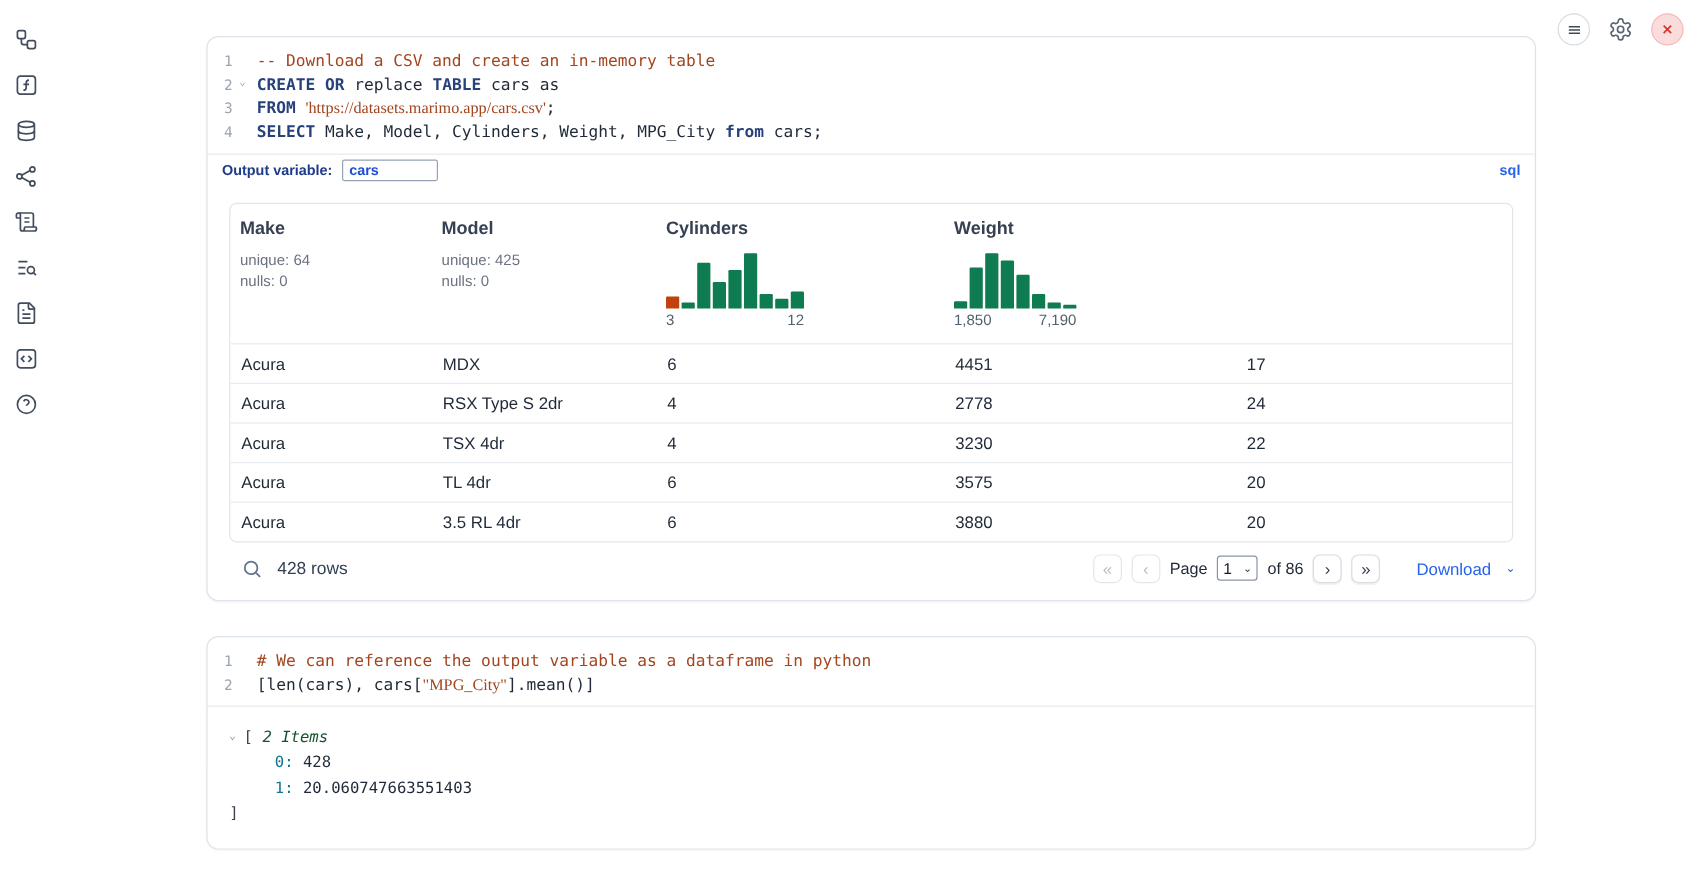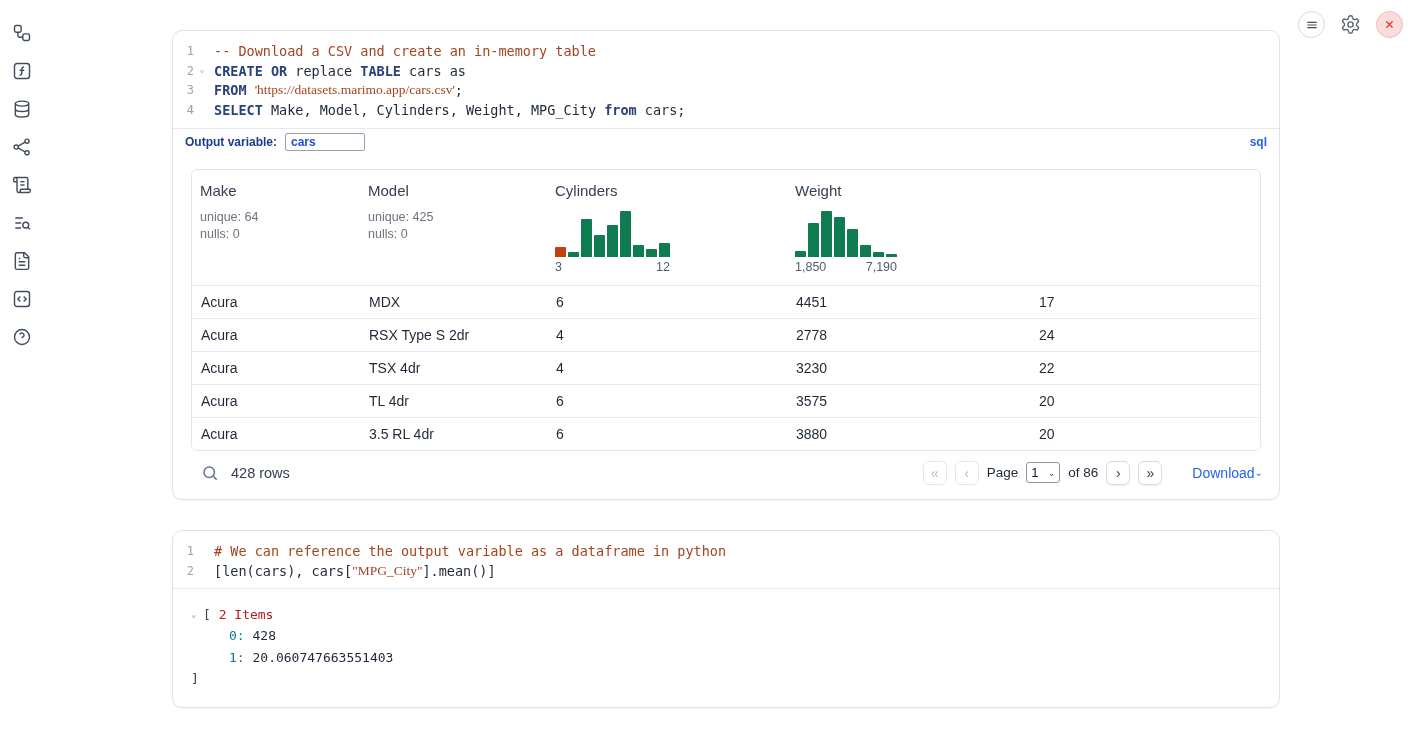--- a/index.html
+++ b/index.html
@@ -34,51 +34,51 @@
 
   .outvar-row { border-top:1px solid #e5e9ee; height:27px; display:flex; align-items:center; padding:0 12px; gap:8px; }
   .outvar-label { font-size:12px; font-weight:bold; color:#1e3a8a; }
   .outvar-input { width:80px; height:18px; border:1px solid #97a3b4; border-radius:2px; font-size:12px; font-weight:bold; color:#1d4ed8; padding:0 5px; font-family:"Liberation Sans",sans-serif; }
   .lang-badge { margin-left:auto; font-size:12px; font-weight:bold; color:#2563eb; }
 
   
   .table-wrap { margin:14px 18px 0 18px; border:1px solid #e2e6ea; border-radius:6px; overflow:hidden; }
   .thead, .trow { display:grid; grid-template-columns:168px 187px 240px 243px 1fr; }
   .th { padding:12px 6px 10px 8px; }
-  .col-name { font-size:15px; color:#374151; }
+  .col-name { font-size:15px; color:#374151;font-weight:bold; }
   .col-meta { margin-top:10px; font-size:12.5px; color:#6b7280; line-height:17px; }
   .hist-block { margin-top:6px; display:inline-block; }
   .hist { display:flex; align-items:flex-end; gap:2px; height:52px; }
   .hbar { width:11px; border-radius:1px 1px 0 0; }
   .hist-axis { display:flex; justify-content:space-between; font-size:12.5px; color:#52606d; margin-top:3px; }
   .trow { border-top:1px solid #e7ebef; height:33px; align-items:center; }
   .td { padding-left:9px; font-size:14px; color:#1f2937; overflow:hidden; white-space:nowrap; }
 
   
   .tfooter { display:flex; align-items:center; padding:10px 16px 14px 28px; }
   .row-count { font-size:14.5px; color:#334155; margin-left:12px; }
   .pager { margin-left:auto; display:flex; align-items:center; gap:8px; }
   .page-btn { width:24px; height:24px; border-radius:6px; border:1px solid #d7dde3; background:#fff; display:flex; align-items:center; justify-content:center; font-size:14px; cursor:pointer; }
   .page-btn.disabled { color:#b6bfc9; border-color:#e3e7ec; }
   .page-btn.enabled { color:#334155; box-shadow:0 1px 1px rgba(0,0,0,.06); }
   .page-label { font-size:13.5px; color:#1f2937; }
   .page-select { min-width:34px; height:21px; border:1px solid #8a94a6; border-radius:3px; display:flex; align-items:center; justify-content:space-between; padding:0 4px; font-size:13px; color:#111827; cursor:pointer; gap:3px; }
   .page-select .sel-chev { font-size:9px; color:#374151; }
-  .download { display:flex; align-items:center; gap:0; margin-left:22px; color:#2563eb; font-size:14px; cursor:pointer; }
+  .download { display:flex; align-items:center; gap:12px; margin-left:22px; color:#2563eb; font-size:14px; cursor:pointer; }
   .download .dl-chev { font-size:10px; color:#2563eb; }
 
   
   .tree-out { border-top:1px solid #e5e9ee; padding:14px 0 18px 0; font-family:"DejaVu Sans Mono",monospace; font-size:13px; }
   .tree-line { height:21.5px; display:flex; align-items:center; white-space:pre; }
   .tl-root { padding-left:18px; }
   .tl-entry { padding-left:56px; }
   .tl-close { padding-left:18px; }
   .tree-chev { font-size:9px; color:#8a94a0; width:12px; cursor:pointer; }
   .bracket { color:#374151; }
-  .items-label { color:#b91c1c; }
+  .items-label { color:#14532d; font-style:italic; }
   .tree-key { color:#0e7490; }
   .tree-val { color:#1f2937; }
 </style>
 </head>
 <body>
 
 <div class="sidebar">
   <div class="side-btn">
     <svg viewBox="0 0 24 24" fill="none" stroke="currentColor" stroke-width="1.7">
         <rect x="3" y="3" width="8" height="8" rx="2"></rect>

